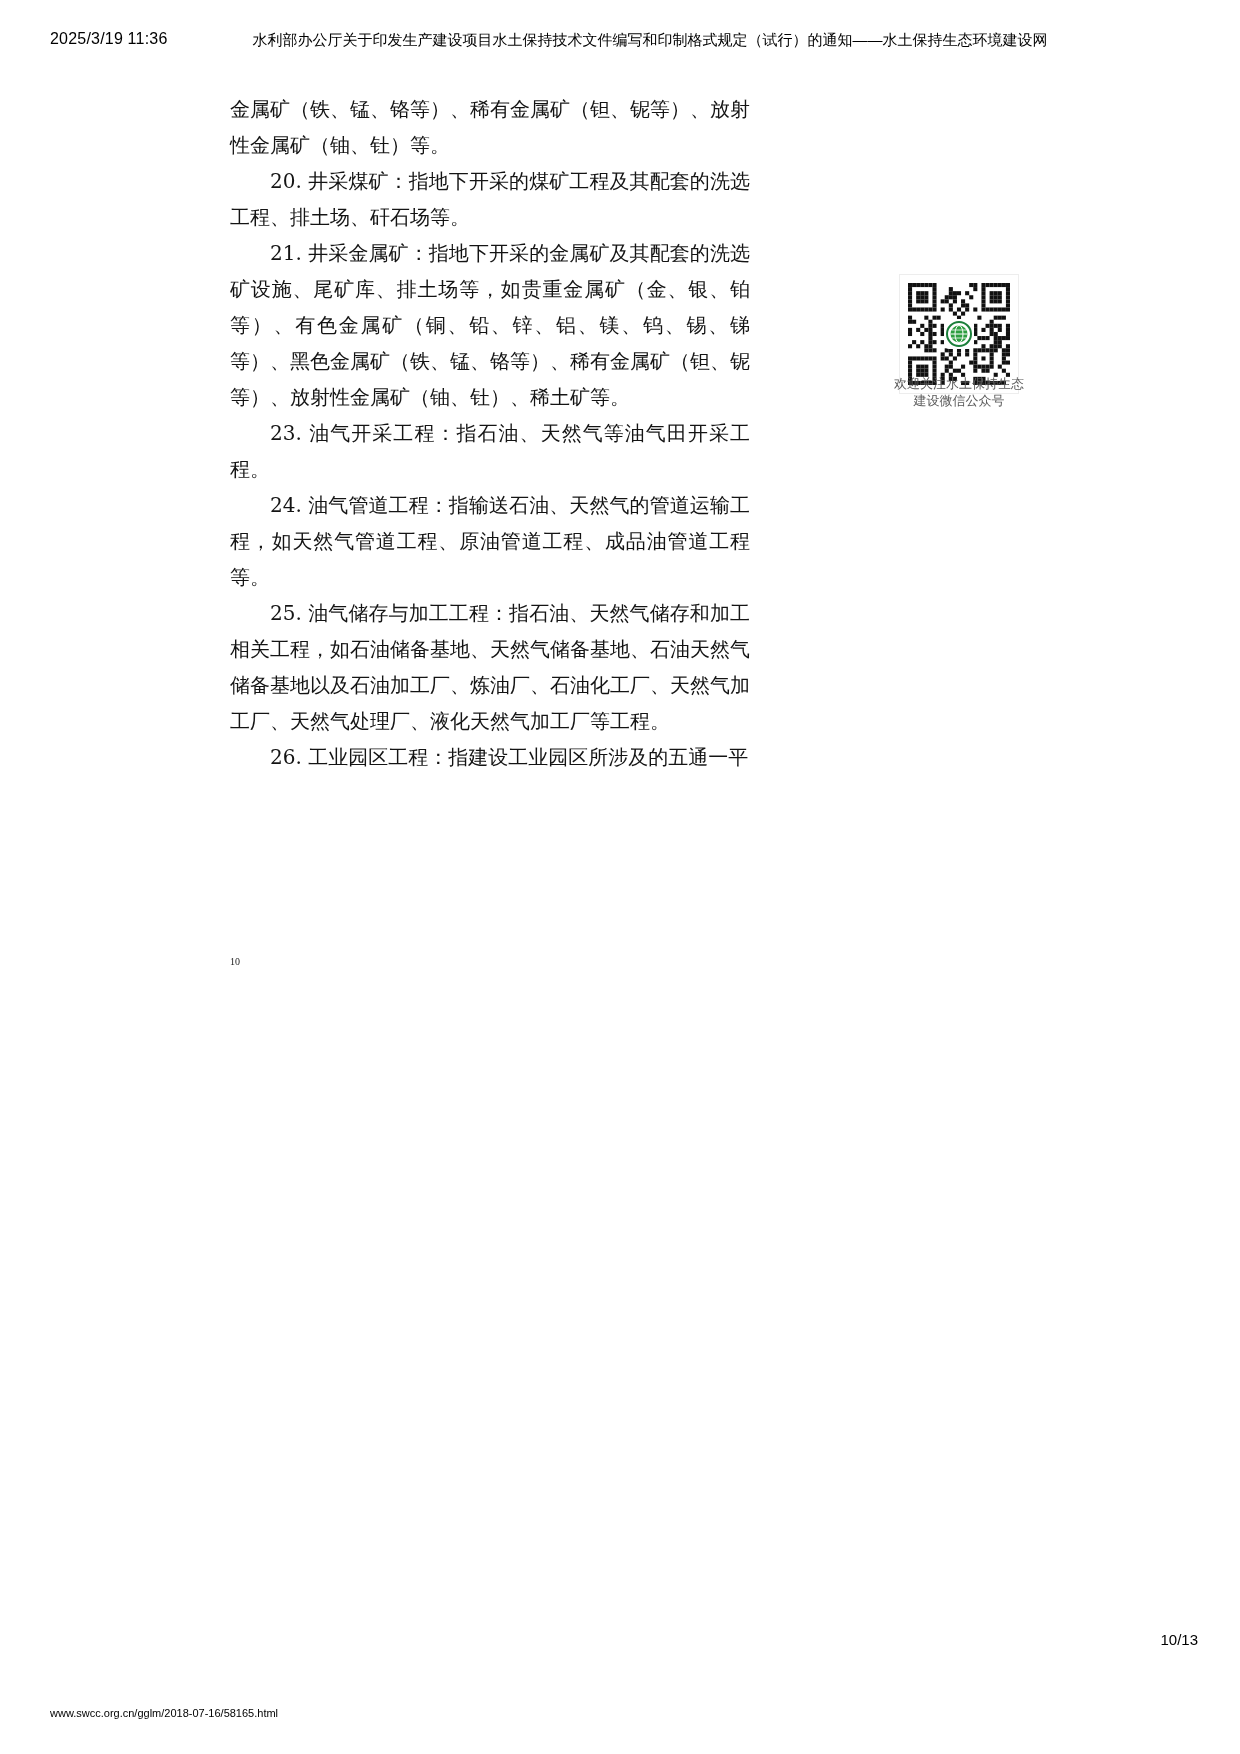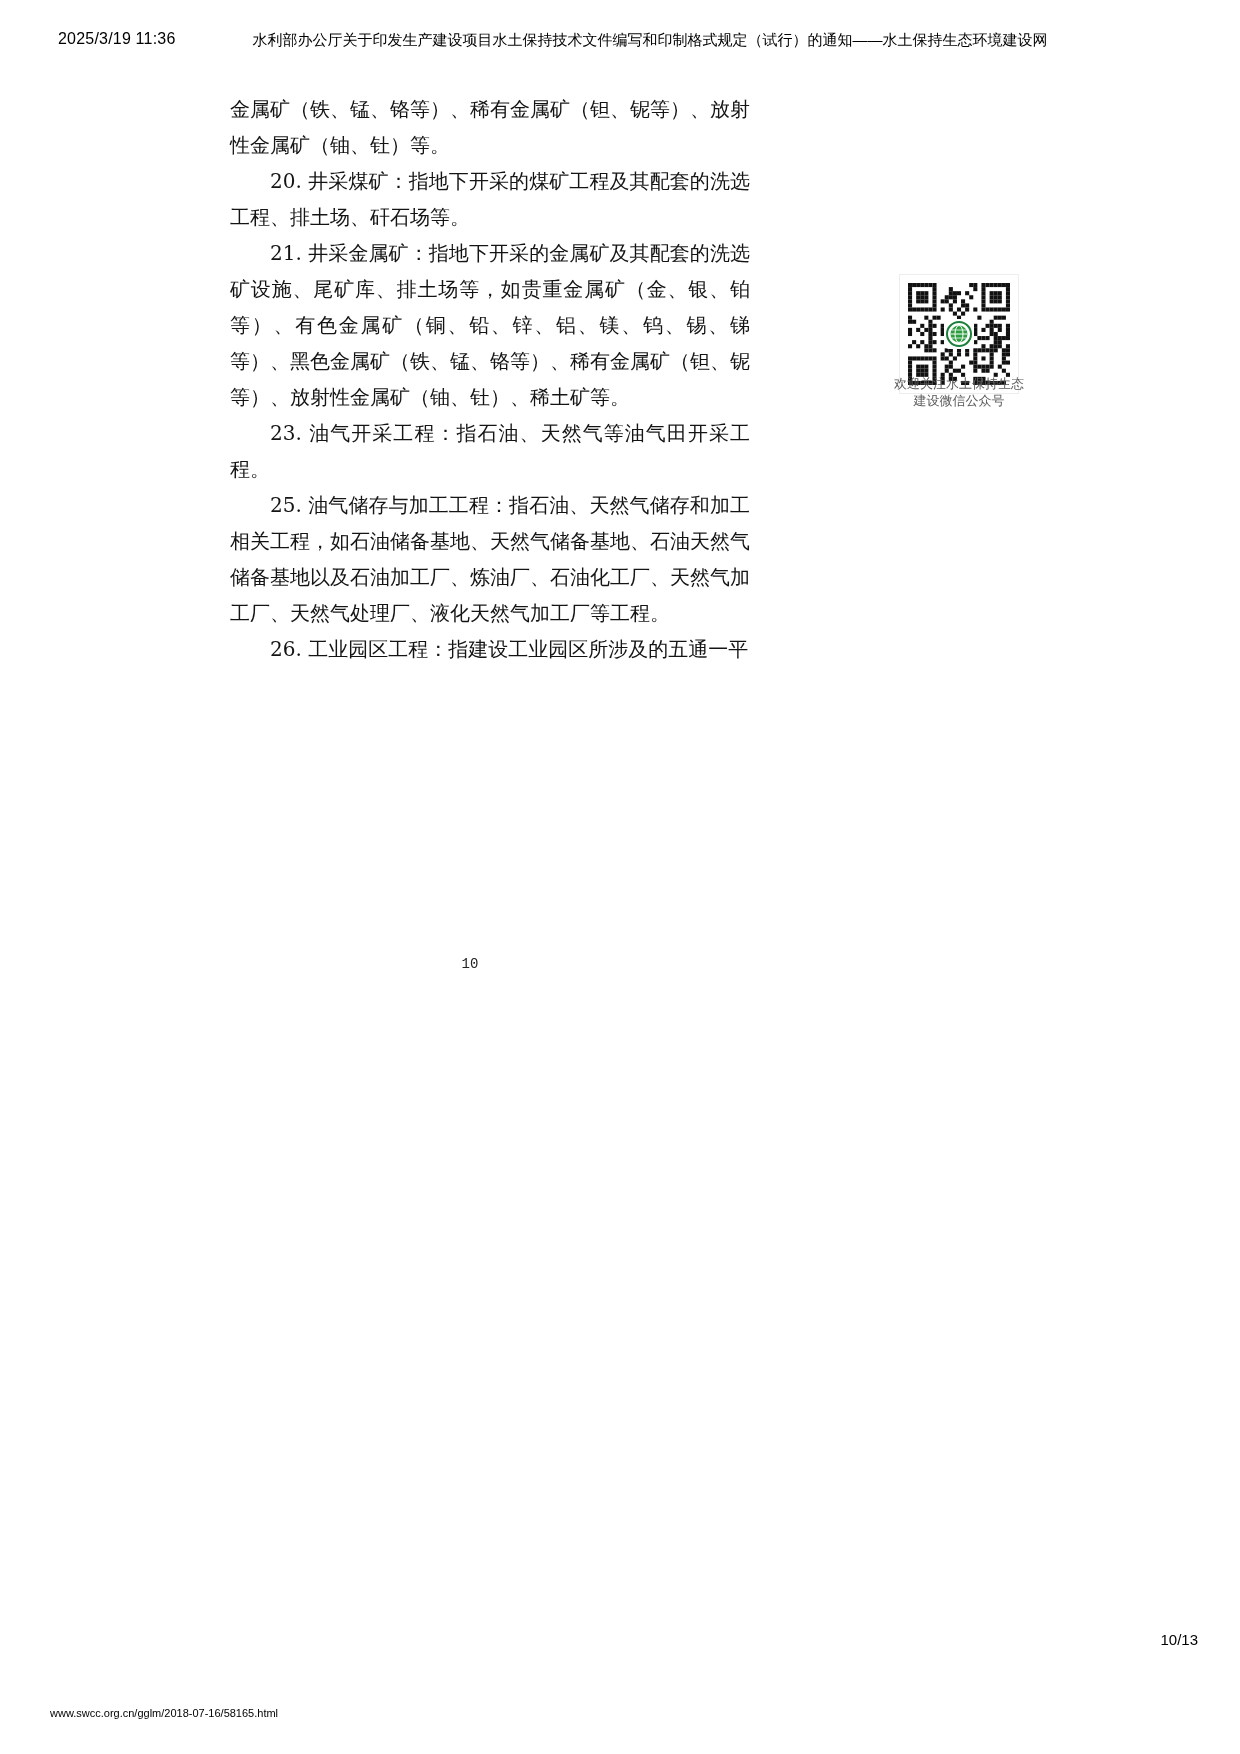--- a/index.html
+++ b/index.html
@@ -17,21 +17,20 @@
   }
 
   
   .hdr-time {
     position: absolute;
     left: 50px;
     top: 30px;
     font-size: 16px;
     letter-spacing: 0.2px;
     white-space: nowrap;
-    margin-left: 8px;
   }
   .hdr-title {
     position: absolute;
     left: 100px;
     right: 40px;
     top: 31px;
     text-align: center;
     font-size: 15px;
     white-space: nowrap;
   }
@@ -49,23 +48,23 @@
     text-align: justify;
   }
   .content p { margin: 0; padding: 0; }
   .content p.indent { text-indent: 2em; }
 
   .page-number {
     position: absolute;
     left: 230px;
     top: 956px;
     width: 480px;
-    text-align: center;
-    font-family: Liberation Mono, monospace;
-    font-size: 14px;
+    text-align: left;
+    font-family: Liberation Serif, serif;
+    font-size: 10px;
     color: #222;
   }
 
   
   .qr-frame {
     position: absolute;
     left: 899px;
     top: 274px;
     width: 118px;
     height: 118px;
@@ -117,20 +116,21 @@
 <body>
 
 <div class="hdr-time">2025/3/19 11:36</div>
 <div class="hdr-title">水利部办公厅关于印发生产建设项目水土保持技术文件编写和印制格式规定（试行）的通知——水土保持生态环境建设网</div>
 
 <div class="content">
   <p>金属矿（铁、锰、铬等）、稀有金属矿（钽、铌等）、放射性金属矿（铀、钍）等。</p>
   <p class="indent">20. 井采煤矿：指地下开采的煤矿工程及其配套的洗选工程、排土场、矸石场等。</p>
   <p class="indent">21. 井采金属矿：指地下开采的金属矿及其配套的洗选矿设施、尾矿库、排土场等，如贵重金属矿（金、银、铂等）、有色金属矿（铜、铅、锌、铝、镁、钨、锡、锑等）、黑色金属矿（铁、锰、铬等）、稀有金属矿（钽、铌等）、放射性金属矿（铀、钍）、稀土矿等。</p>
   <p class="indent">23. 油气开采工程：指石油、天然气等油气田开采工程。</p>
+  <p class="indent">24. 油气管道工程：指输送石油、天然气的管道运输工程，如天然气管道工程、原油管道工程、成品油管道工程等。</p>
   <p class="indent">25. 油气储存与加工工程：指石油、天然气储存和加工相关工程，如石油储备基地、天然气储备基地、石油天然气储备基地以及石油加工厂、炼油厂、石油化工厂、天然气加工厂、天然气处理厂、液化天然气加工厂等工程。</p>
   <p class="indent">26. 工业园区工程：指建设工业园区所涉及的五通一平</p>
 </div>
 
 <div class="page-number">10</div>
 
 <div class="qr-frame">
   <div class="qr-box">
     <svg class="qr" id="qr-svg" viewBox="0 0 100 100">
         <rect x="0" y="0" width="4" height="4" fill="#111"></rect>

